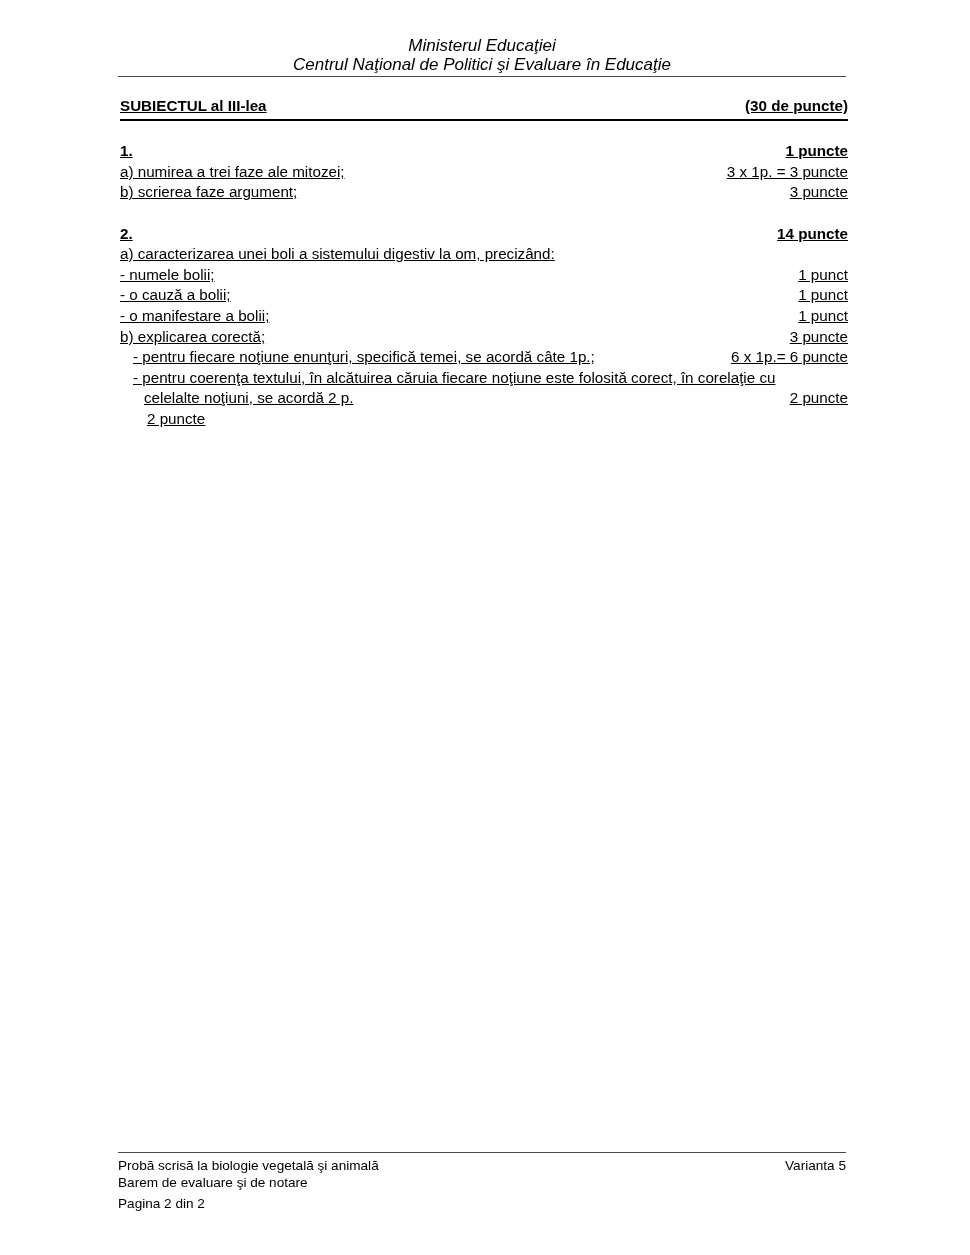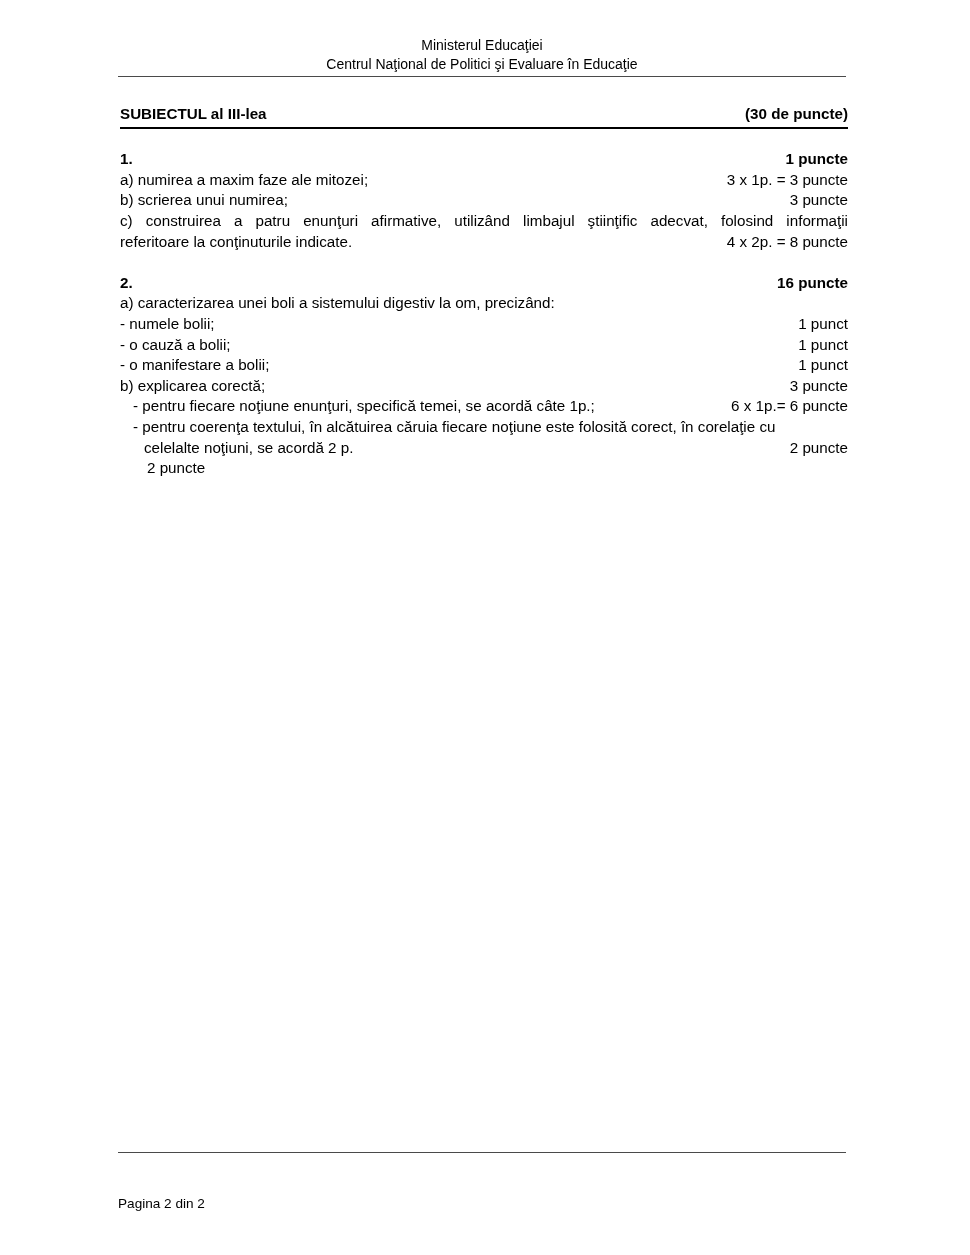--- a/index.html
+++ b/index.html
@@ -26,41 +26,43 @@
 
   
   .header {
     position: absolute;
     left: 118px;
     top: 36px;
     width: 728px;
     text-align: center;
   }
   .header-line {
-    font-size: 14px;
+    font-size: 17px;
     line-height: 19px;
     white-space: nowrap;
+    font-style: italic;
   }
   .header-rule {
     position: absolute;
     left: 118px;
     top: 76px;
     width: 728px;
     height: 0;
     border-top: 1.6px solid #4a4a4a;
   }
 
   
   .content {
     position: absolute;
     left: 120px;
-    top: 104px;
+    top: 96px;
     width: 728px;
     font-size: 15.2px;
     line-height: 20.6px;
+    text-decoration: underline;
   }
 
   
   .subject-title {
     display: flex;
     justify-content: space-between;
     align-items: baseline;
     font-weight: bold;
     border-bottom: 2.2px solid #000;
     padding-bottom: 2px;
@@ -158,42 +160,35 @@
     </div>
 
     <div class="spacer-line"></div>
 
     <div class="row bold">
       <span class="lhs">1.</span>
       <span class="rhs">1 puncte</span>
     </div>
 
     <div class="row">
-      <span class="lhs">a) numirea a maxim faze ale mitozei;</span>
+      <span class="lhs">a) numirea a trei faze ale mitozei;</span>
       <span class="rhs">3 x 1p. = 3 puncte</span>
     </div>
 
     <div class="row">
-      <span class="lhs">b) scrierea unui numirea;</span>
+      <span class="lhs">b) scrierea faze argument;</span>
       <span class="rhs">3 puncte</span>
     </div>
 
-    <div class="just-para">
-      <div class="firstline">c) construirea a patru enunţuri afirmative, utilizând limbajul ştiinţific adecvat, folosind informaţii</div>
-      <div class="tail-row">
-        <span>referitoare la conţinuturile indicate.</span>
-        <span>4 x 2p. = 8 puncte</span>
-      </div>
-    </div>
 
     <div class="spacer-line"></div>
 
     <div class="row bold">
       <span class="lhs">2.</span>
-      <span class="rhs">16 puncte</span>
+      <span class="rhs">14 puncte</span>
     </div>
 
     <div class="row">
       <span class="lhs">a) caracterizarea unei boli a sistemului digestiv la om, precizând:</span>
       <span class="rhs"></span>
     </div>
 
     <div class="row">
       <span class="lhs">- numele bolii;</span>
       <span class="rhs">1 punct</span>
@@ -232,15 +227,24 @@
 
       <div class="row">
         <span class="rhs">2 puncte</span>
       </div>
 
     </div>
 
   </div>
 
   <div class="footer-rule"></div>
+  <div class="footer">
+    <div class="footer-top">
+      <div class="footer-left">
+        <div>Probă scrisă la biologie vegetală şi animală</div>
+        <div>Barem de evaluare şi de notare</div>
+      </div>
+      <div class="footer-right">Varianta 5</div>
+    </div>
+  </div>
   <div class="footer-page">Pagina 2 din 2</div>
 
 </div>
 
 </body></html>

